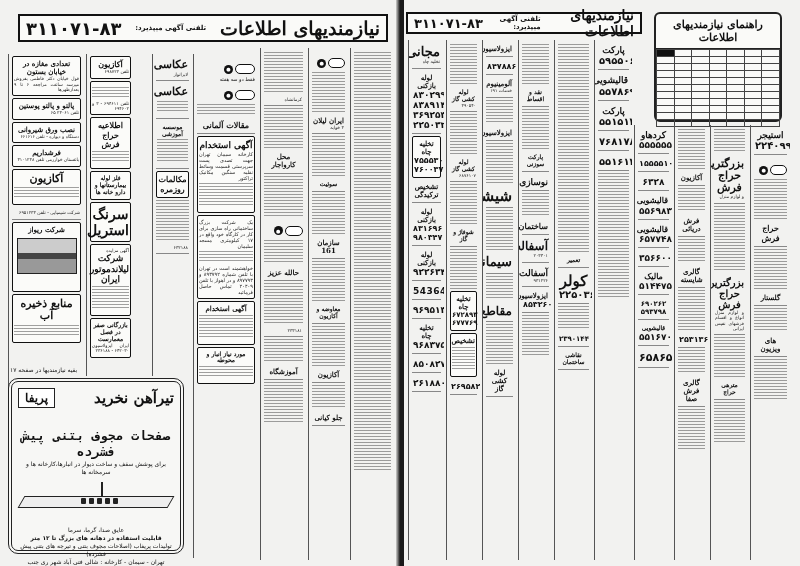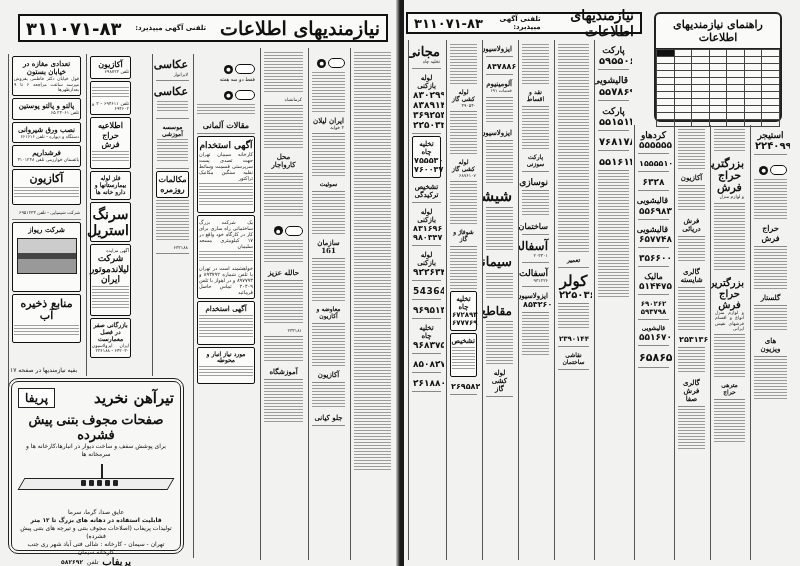--- a/index.html
+++ b/index.html
@@ -28,21 +28,21 @@
   .ad .t { font-size:4.5px; line-height:5.4px; color:#222; text-align:justify; }
   .lines { height:24px; background: repeating-linear-gradient(180deg,#555 0 1px,transparent 1px 3px); opacity:.55; margin:2px 0; }
   .lines.s { height:12px; }
   .lines.l { height:40px; }
   .badge { display:inline-flex; align-items:center; gap:2px; margin:2px 0; }
   .badge .pill { border:1.2px solid #111; border-radius:8px; font-size:5px; padding:1px 5px; background:#fff; }
   .badge .dot { width:9px; height:9px; border-radius:50%; background:#111; color:#fff; font-size:5px; display:flex; align-items:center; justify-content:center; }
 
   .big-ad { position:absolute; border:4px double #222; border-radius:10px; background:#f7f7f5; direction:rtl; text-align:center; padding:6px; }
   .big-ad .brand-top { font-family:"DejaVu Serif", serif; font-weight:900; font-size:15px; }
-  .big-ad .headline { font-family:Liberation Sans, sans-serif; font-weight:900; font-size:13px; margin-top:4px; }
+  .big-ad .headline { font-family:Liberation Mono, monospace; font-weight:900; font-size:13px; margin-top:20px; }
   .big-ad .small { font-size:6px; line-height:8px; }
   .beam { margin:6px auto; width:150px; height:38px; position:relative; }
   .beam .slab { position:absolute; left:0; right:0; top:14px; height:12px; border:1.5px solid #222; transform:skewX(-30deg); background:#eee; }
   .beam .hook { position:absolute; left:80px; top:0; width:1.5px; height:16px; background:#222; }
   .beam .holes { position:absolute; left:60px; top:16px; display:flex; gap:3px; }
   .beam .holes span { width:5px; height:6px; background:#222; border-radius:1px; }
 
   .guide { position:absolute; border:2px solid #222; background:#fafaf8; border-radius:6px; direction:rtl; }
   .guide .gtitle { font-family:"DejaVu Serif", serif; font-weight:900; font-size:11px; text-align:center; padding:4px 12px; border-bottom:1.5px solid #222; }
   .guide table { width:100%; border-collapse:collapse; font-size:4px; }

